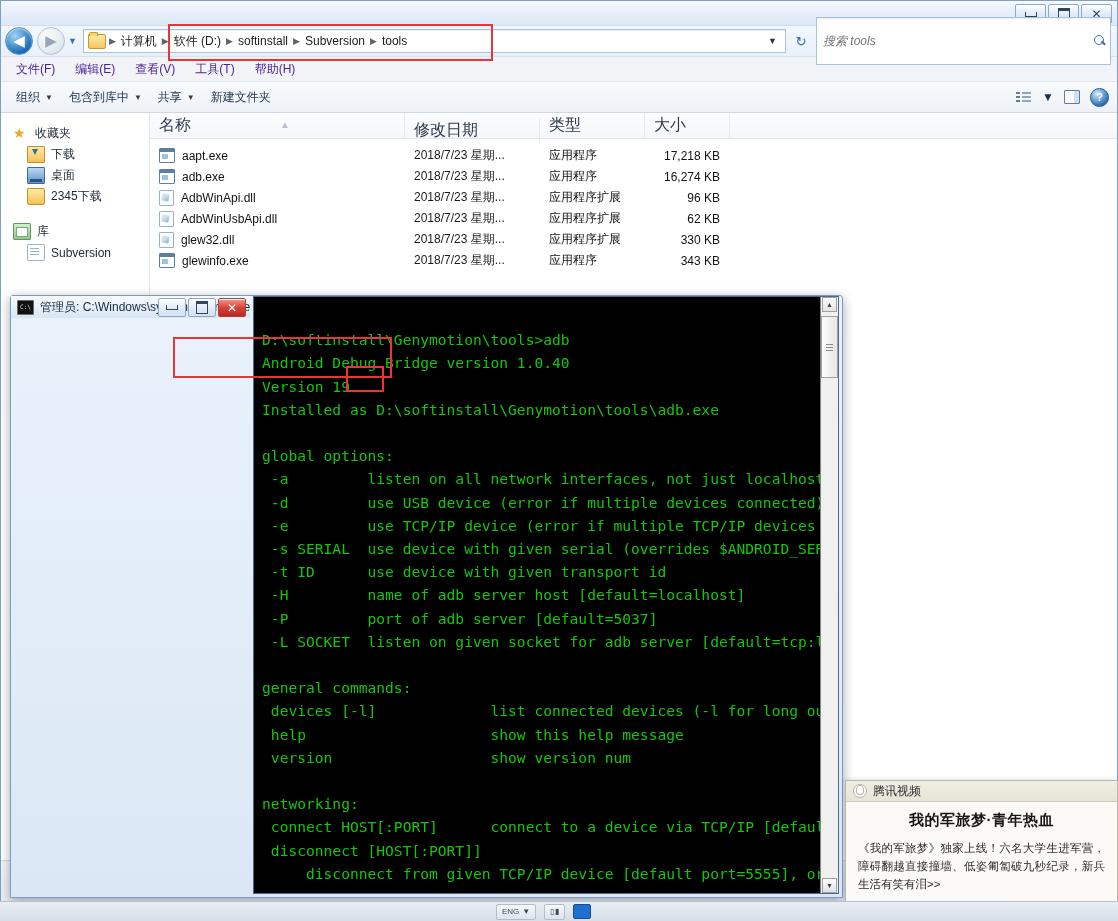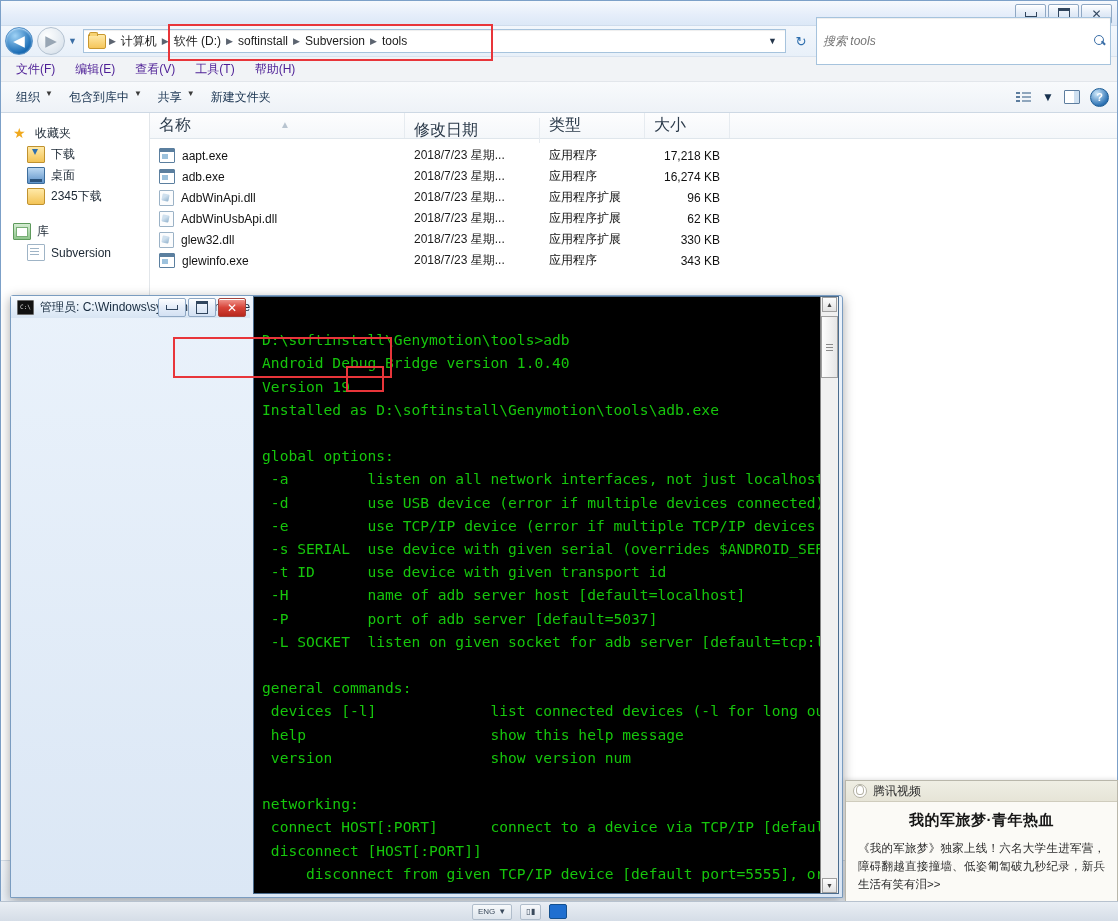--- a/index.html
+++ b/index.html
@@ -105,21 +105,21 @@
     background:#f1f3f6;border-bottom:1px solid #e2e6eb;font-size:12px;color:#4c1d95;
   }
   .ex-menubar .mi{padding:3px 9px;}
 
   
   .ex-cmdbar{
     height:30px;display:flex;align-items:center;gap:2px;padding-left:8px;
     background:linear-gradient(#f8fafc,#eef2f7);border-bottom:1px solid #cdd8e4;
     font-size:12px;color:#18324f;position:relative;
   }
-  .cb{padding:4px 7px;display:flex;align-items:flex-start;gap:5px;border-radius:2px;}
+  .cb{padding:4px 7px;display:flex;align-items:center;gap:5px;border-radius:2px;}
   .cb .car{font-size:8px;color:#3a3a3a;}
   .cmdbar-right{position:absolute;right:8px;top:0;height:30px;display:flex;align-items:center;gap:10px;}
   .viewico{width:16px;height:13px;position:relative;}
   .viewico i{position:absolute;left:0;width:4px;height:2px;background:#5d7d9e;}
   .viewico i:nth-child(1){top:1px;}
   .viewico i:nth-child(2){top:5px;}
   .viewico i:nth-child(3){top:9px;}
   .viewico u{position:absolute;left:6px;height:2px;width:9px;background:#8fa6bd;text-decoration:none;}
   .viewico u:nth-child(4){top:1px;}
   .viewico u:nth-child(5){top:5px;}
@@ -249,21 +249,21 @@
   .tc-title{font-size:12px;color:#2d2d2d;}
   .tc-body{padding:9px 12px 0 12px;}
   .tc-h{font-size:15px;font-weight:bold;color:#161616;text-align:center;letter-spacing:.5px;}
   .tc-p{margin-top:9px;font-size:11.5px;line-height:18px;color:#2b2b2b;text-align:justify;}
 
   
   #taskbar{
     position:absolute;left:0;bottom:0;width:1118px;height:19px;
     background:linear-gradient(#e9eef4,#d5dde7);border-top:1px solid #b7c2cf;
   }
-  .tb-tray{position:absolute;left:472px;top:1px;display:flex;align-items:center;gap:8px;height:17px;}
+  .tb-tray{position:absolute;left:496px;top:1px;display:flex;align-items:center;gap:8px;height:17px;}
   .tb-chip{height:14px;padding:0 5px;background:linear-gradient(#f7f9fb,#dde4ec);
     border:1px solid #b0bdcb;border-radius:2px;display:flex;align-items:center;gap:3px;
     font-size:8px;color:#3a4a5c;}
   .tb-blue{width:16px;height:13px;background:#1f6fd0;border:1px solid #14508f;border-radius:2px;}
 </style>
 </head>
 <body>
 
 <div id="desktop">
 

